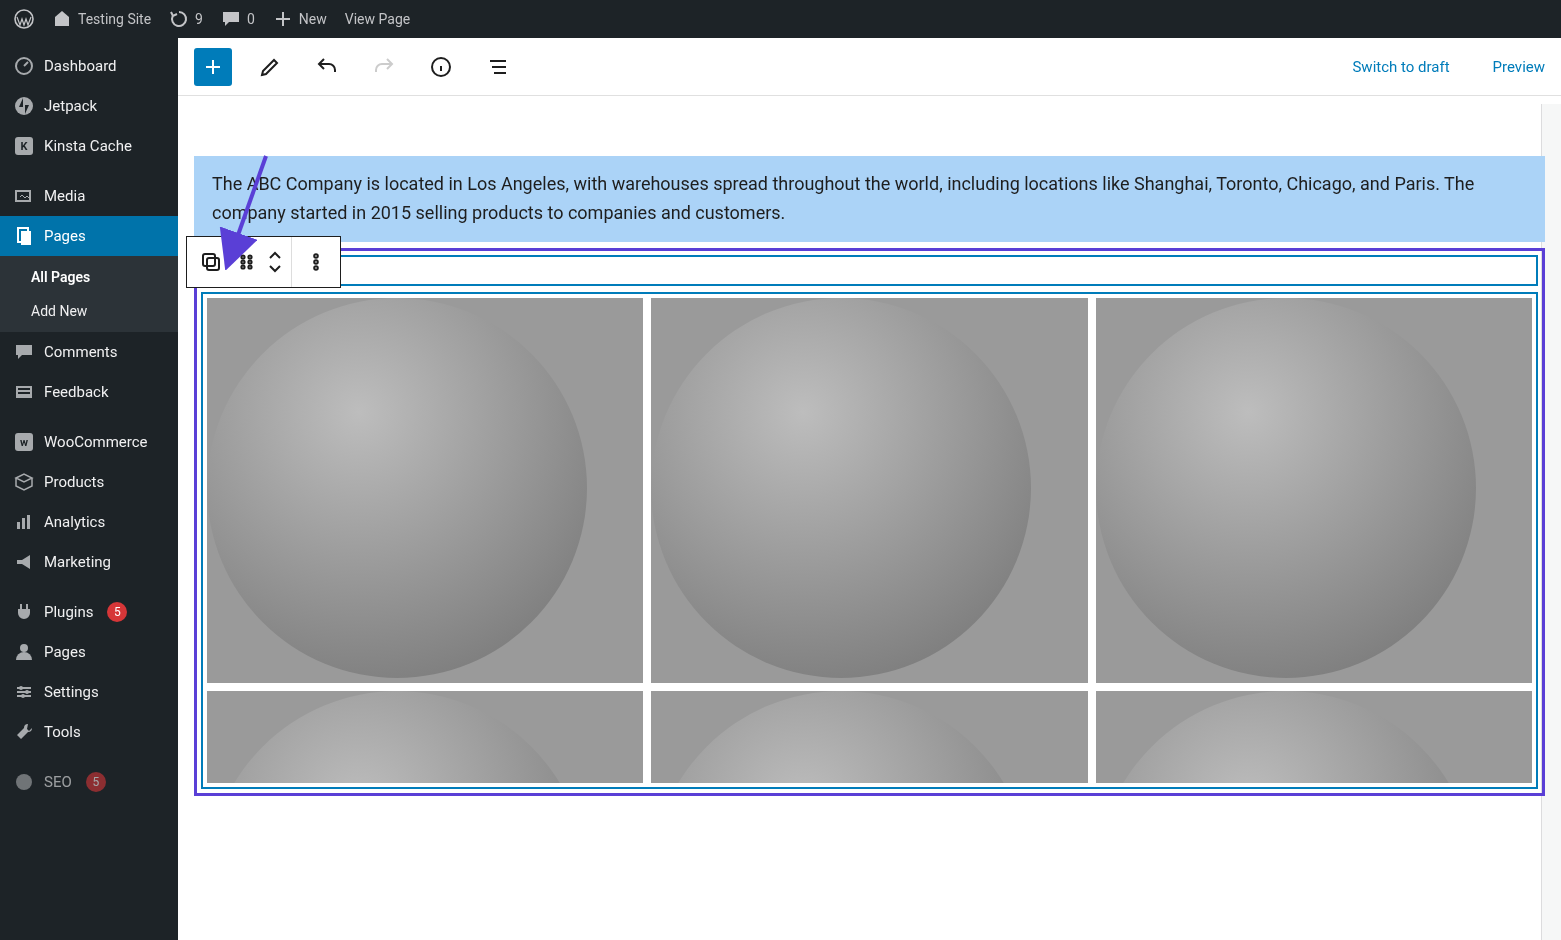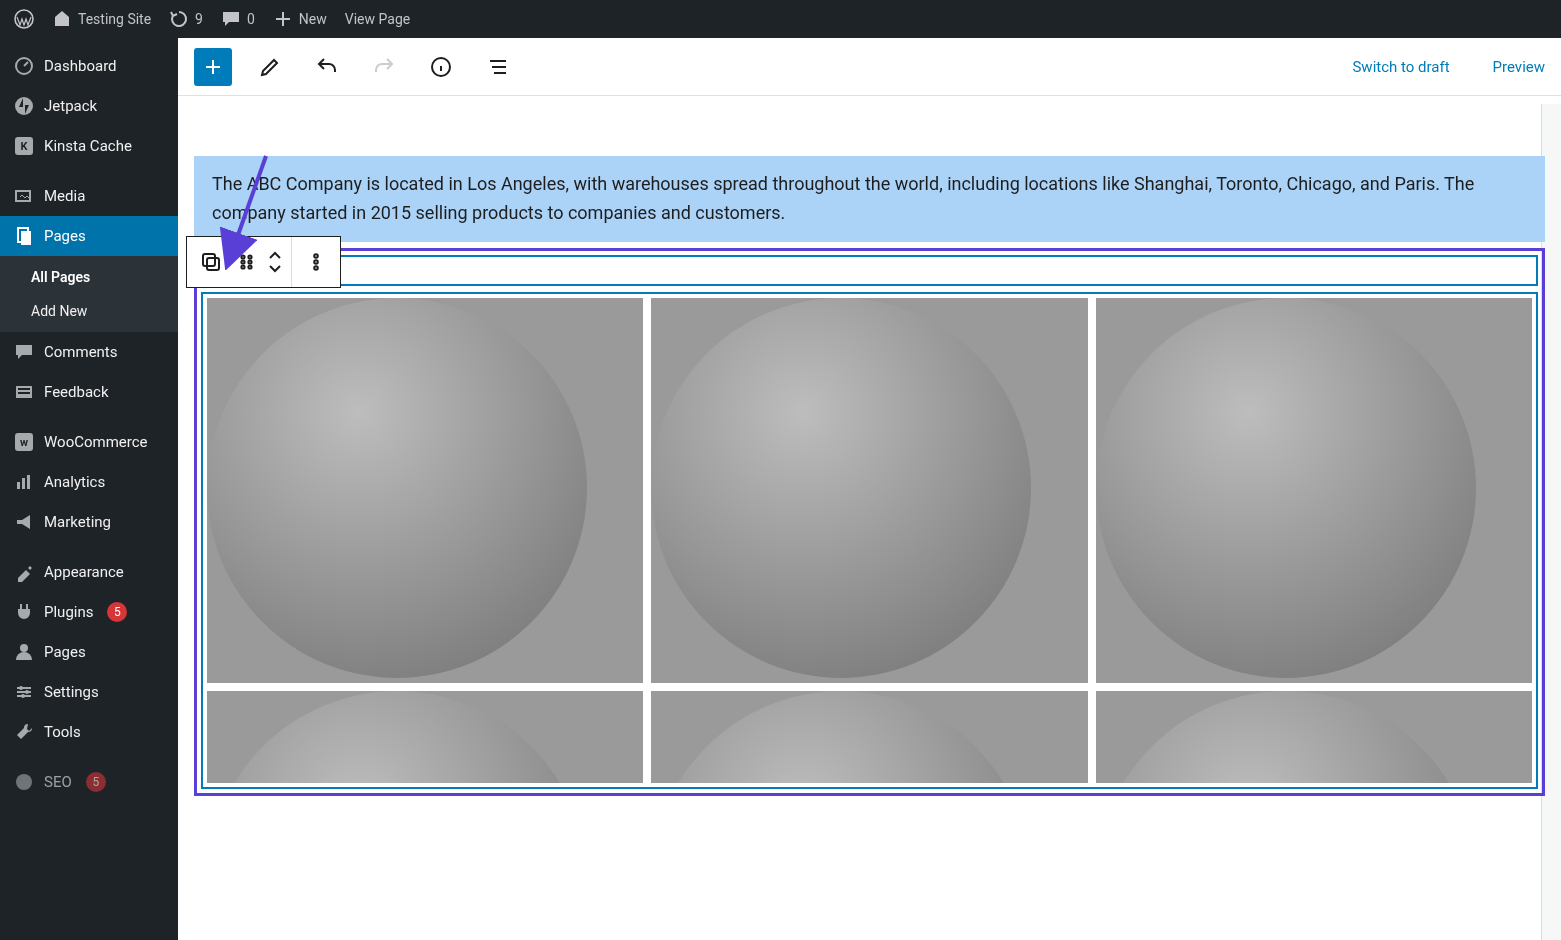--- a/index.html
+++ b/index.html
@@ -283,45 +283,45 @@
 
   <div class="menu-item">
     <span class="icon">
         <span class="icon-box woo">w</span>
       </span>
     <span>WooCommerce</span>
   </div>
   <div class="menu-item">
     <span class="icon">
         <svg viewBox="0 0 20 20">
+          <path d="M2 6l8-4 8 4-8 4z M2 6v8l8 4 8-4V6" fill="none" stroke="#a7aaad" stroke-width="1.5"></path>
+        </svg>
+      </span>
+    <span>Products</span>
+  </div>
+  <div class="menu-item">
+    <span class="icon">
+        <svg viewBox="0 0 20 20">
           <rect x="3" y="10" width="3" height="7" fill="#a7aaad"></rect>
           <rect x="8" y="6" width="3" height="11" fill="#a7aaad"></rect>
           <rect x="13" y="3" width="3" height="14" fill="#a7aaad"></rect>
         </svg>
       </span>
     <span>Analytics</span>
   </div>
   <div class="menu-item">
     <span class="icon">
         <svg viewBox="0 0 20 20">
           <path d="M3 8h5l8-5v14l-8-5H3z" fill="#a7aaad"></path>
         </svg>
       </span>
     <span>Marketing</span>
   </div>
   <div class="menu-sep"></div>
 
-  <div class="menu-item">
-    <span class="icon">
-        <svg viewBox="0 0 20 20">
-          <path d="M4 16l8-8 4 4-8 8H4z M14 6l2-2 2 2-2 2z" fill="#a7aaad"></path>
-        </svg>
-      </span>
-    <span>Appearance</span>
-  </div>
   <div class="menu-item">
     <span class="icon">
         <svg viewBox="0 0 20 20">
           <path d="M6 2v5H4v4a6 6 0 0 0 12 0V7h-2V2h-2v5H8V2z" fill="#a7aaad"></path>
         </svg>
       </span>
     <span>Plugins</span>
     <span class="badge">5</span>
   </div>
   <div class="menu-item">

